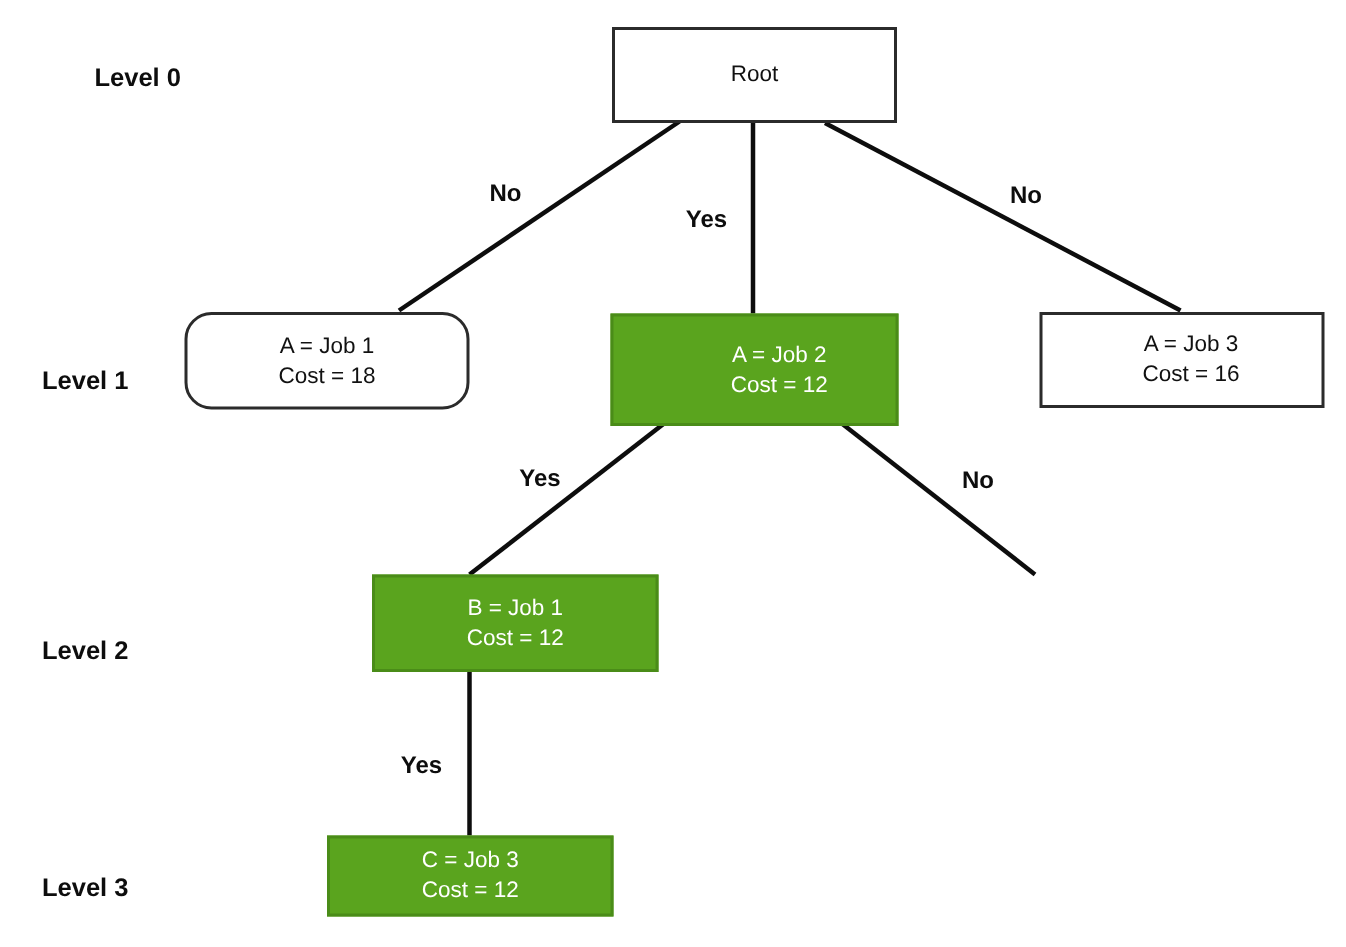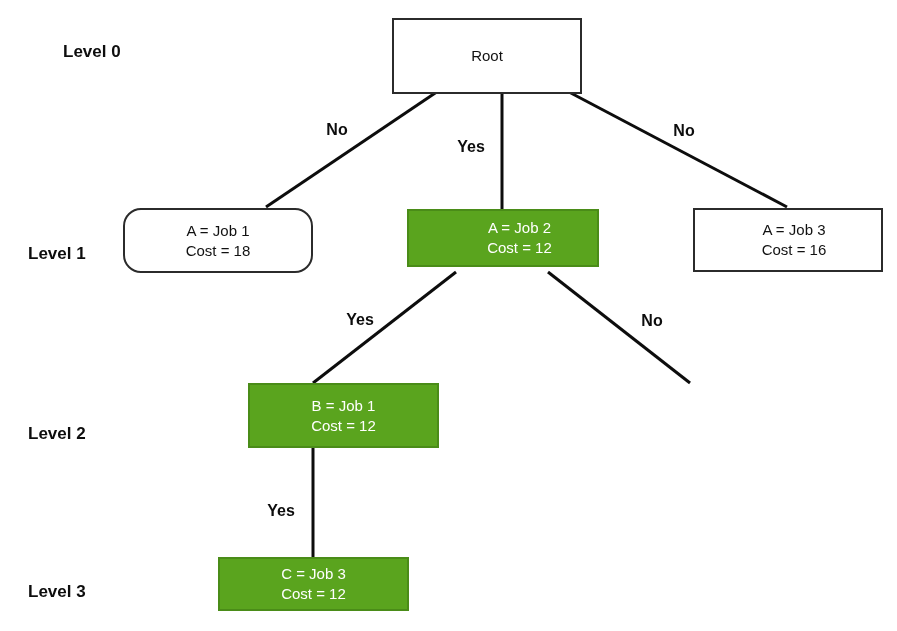--- a/index.html
+++ b/index.html
@@ -75,30 +75,30 @@
     <line x1="456" y1="272" x2="313" y2="383"></line>
     <line x1="548" y1="272" x2="690" y2="383"></line>
     <line x1="313" y1="448" x2="313" y2="557"></line>
   </svg>
 
   <div class="level-label" style="left:28px; top:42px;margin-left:35px;">Level 0</div>
   <div class="level-label" style="left:28px; top:244px;">Level 1</div>
   <div class="level-label" style="left:28px; top:424px;">Level 2</div>
   <div class="level-label" style="left:28px; top:582px;">Level 3</div>
 
-  <div class="node plain" style="left:392px; top:18px; width:190px; height:76px;">
+  <div class="node plain" style="left:408px; top:18px; width:190px; height:64px;">
     <div>Root</div>
   </div>
 
   <div class="node plain" style="left:123px; top:208px; width:190px; height:65px;border-radius:18px;">
     <div>A = Job 1</div>
     <div>Cost = 18</div>
   </div>
 
-  <div class="node highlight" style="left:407px; top:209px; width:192px; height:58px;padding-left:33px;">
+  <div class="node highlight" style="left:407px; top:209px; width:192px; height:75px;padding-left:33px;">
     <div>A = Job 2</div>
     <div>Cost = 12</div>
   </div>
 
   <div class="node plain" style="left:693px; top:208px; width:190px; height:64px;padding-left:12px;">
     <div>A = Job 3</div>
     <div>Cost = 16</div>
   </div>
 
   <div class="node highlight" style="left:218px; top:383px; width:191px; height:65px;margin-left:30px;">

